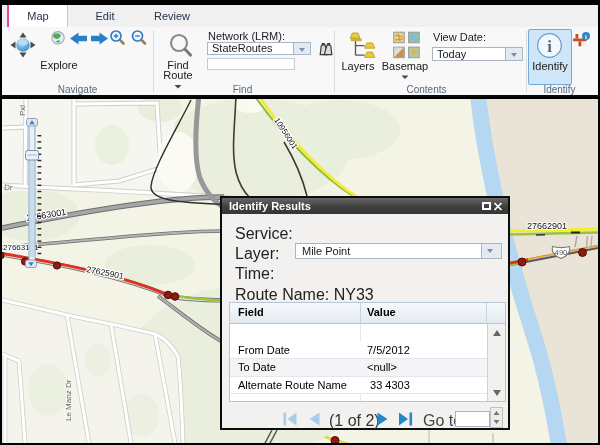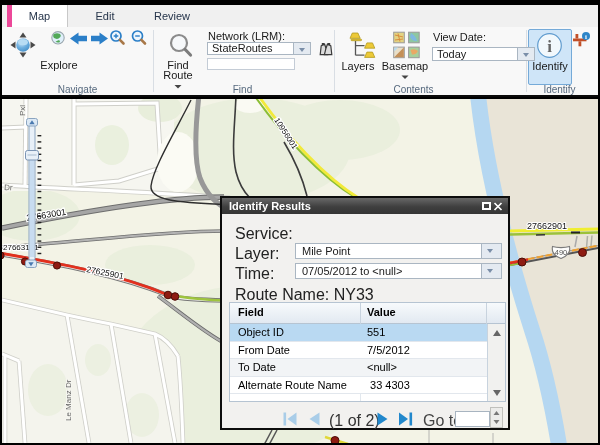--- a/index.html
+++ b/index.html
@@ -1,20 +1,20 @@
 <!DOCTYPE html>
 <html><head>
 <meta charset="utf-8">
 <style>
 * { margin:0; padding:0; box-sizing:border-box; }
 body { width:600px; height:445px; font-family:"Liberation Sans", sans-serif; }
 #app { position:relative; width:600px; height:445px; background:#000; overflow:hidden; }
 #tabs { position:absolute; left:2px; top:5px; width:596px; height:22px; background:#f0f0f0; }
 .tab { position:absolute; top:0; height:22px; font-size:11px; color:#25344a; text-align:center; line-height:22px; }
-#tabmap { left:5px; width:61px; background:#fff; border-left:5px solid #ec4899; border-right:1px solid #c8c8c8; }
+#tabmap { left:5px; width:61px; background:#fff; border-left:2px solid #ec4899; border-right:1px solid #c8c8c8; }
 #ribbon { position:absolute; left:2px; top:27px; width:596px; height:70px; background:#f8f8f8; border-bottom:2px solid #0a0a0a; }
 .rlabel { position:absolute; font-size:10px; color:#56697e; text-align:center; }
 .sep { position:absolute; top:3px; width:1px; height:62px; background:#d9dee4; }
 .ctext { position:absolute; font-size:11px; color:#1a1a1a; z-index:3; }
 .combo { z-index:3; }
 .combo { position:absolute; background:#fff; border:1px solid #aab6c2; }
 .combo .ar { position:absolute; right:0; top:0; bottom:0; width:17px; background:#e4eaf1; border-left:1px solid #aab6c2; }
 .combo .ar:after { content:""; position:absolute; left:4.5px; top:5px; border:3.5px solid transparent; border-top:4.5px solid #7a8ea8; }
 .combo .tx { position:absolute; left:4px; top:0; font-size:11px; color:#1a1a1a; }
 #mapsvg { position:absolute; left:2px; top:99px; }
@@ -37,21 +37,21 @@
     <div class="tab" style="left:143px;width:54px;">Review</div>
   </div>
 
   <div id="ribbon">
     <div class="sep" style="left:150.5px;"></div>
     <div class="sep" style="left:332px;"></div>
     <div class="sep" style="left:523.5px;"></div>
     <div style="position:absolute;left:526px;top:2px;width:44px;height:56px;background:#cfe5f8;border:1px solid #75aad8;border-radius:2px;"></div>
     <div class="rlabel" style="left:28px;top:57px;width:95px;">Navigate</div>
     <div class="rlabel" style="left:193px;top:57px;width:95px;">Find</div>
-    <div class="rlabel" style="left:364px;top:57px;width:95px;">Contents</div>
+    <div class="rlabel" style="left:377px;top:57px;width:95px;">Contents</div>
     <div class="rlabel" style="left:510px;top:57px;width:95px;">Identify</div>
     <svg id="ribicons" width="596" height="70" viewBox="0 27 596 70" style="position:absolute;left:0;top:0;z-index:2;">
       <defs>
         <radialGradient id="sph" cx="0.4" cy="0.3" r="0.9">
           <stop offset="0" stop-color="#d8ecfa"></stop>
             <stop offset="0.45" stop-color="#6fb0e0"></stop>
             <stop offset="1" stop-color="#3381bd"></stop>
         </radialGradient>
       </defs>
 
@@ -127,21 +127,21 @@
     <div class="ctext" style="left:157px;top:34px;width:38px;text-align:center;line-height:9.5px;">Find<br>Route</div>
     <div class="ctext" style="left:206px;top:3px;">Network (LRM):</div>
     <div class="combo" style="left:205px;top:15px;width:104px;height:13px;">
         <span class="tx" style="top:-1px;">StateRoutes</span>
         <span class="ar"></span>
       </div>
     <div style="position:absolute;left:205px;top:31px;width:88px;height:12px;background:#fff;border:1px solid #c4ccd6;"></div>
     <div class="ctext" style="left:334px;top:33px;width:44px;text-align:center;">Layers</div>
     <div class="ctext" style="left:378px;top:33px;width:50px;text-align:center;">Basemap</div>
     <div class="ctext" style="left:431px;top:4px;">View Date:</div>
-    <div class="combo" style="left:430px;top:20px;width:103px;height:14px;">
+    <div class="combo" style="left:430px;top:20px;width:91px;height:14px;">
         <span class="tx">Today</span>
         <span class="ar"></span>
       </div>
 
     <div class="ctext" style="left:526px;top:33px;width:44px;text-align:center;">Identify</div>
   </div>
 
   <svg id="mapsvg" width="596" height="344" viewBox="2 99 596 344">
     <rect x="2" y="99" width="596" height="344" fill="#f3f3e6"></rect>
 
@@ -311,36 +311,28 @@
         <path d="M1.5,1 L8.5,8 M8.5,1 L1.5,8" stroke="#fff" stroke-width="1.7"></path>
       </svg>
     <div class="dlbl" style="left:13px;top:27px;">Service:</div>
     <div class="dlbl" style="left:13px;top:47px;">Layer:</div>
     <div class="dlbl" style="left:13px;top:67px;">Time:</div>
     <div class="dlbl" style="left:13px;top:88px;">Route Name: NY33</div>
     <div class="combo" style="left:73px;top:45px;width:207px;height:16px;text-align:right;">
         <span class="tx" style="top:1px;left:6px;">Mile Point</span>
         <span class="ar" style="width:20px;"></span>
       </div>
-    <div class="combo" style="left:73px;top:65px;width:207px;height:16px;">
-        <span class="tx" style="top:1px;left:6px;">07/05/2012 to &lt;null&gt;</span>
-        <span class="ar" style="width:20px;"></span>
-      </div>
     <div id="dtable">
       <div style="position:absolute;left:0;top:0;width:275px;height:21px;background:linear-gradient(#f7fafc,#e2e9f1);border-bottom:1px solid #b6c4d2;">
         <span style="position:absolute;left:8px;top:3px;font-weight:bold;">Field</span>
         <span style="position:absolute;left:137px;top:3px;font-weight:bold;">Value</span>
         <span style="position:absolute;left:130px;top:0;width:1px;height:21px;background:#c8d3de;"></span>
         <span style="position:absolute;left:256px;top:0;width:1px;height:21px;background:#c8d3de;"></span>
       </div>
       <div style="position:absolute;left:130px;top:21px;width:1px;height:78px;background:#e2e8ee;"></div>
-      <div class="trow" style="top:21px;height:18px;background:#b9d9f2;">
-          <span class="c1">Object ID</span>
-          <span class="c2">551</span>
-        </div>
       <div class="trow" style="top:39px;height:17px;background:#fff;">
           <span class="c1">From Date</span>
           <span class="c2">7/5/2012</span>
         </div>
       <div class="trow" style="top:56px;height:18px;background:#f2f4f6;">
           <span class="c1">To Date</span>
           <span class="c2">&lt;null&gt;</span>
         </div>
       <div class="trow" style="top:74px;height:17px;background:#fff;">
           <span class="c1">Alternate Route Name</span>

